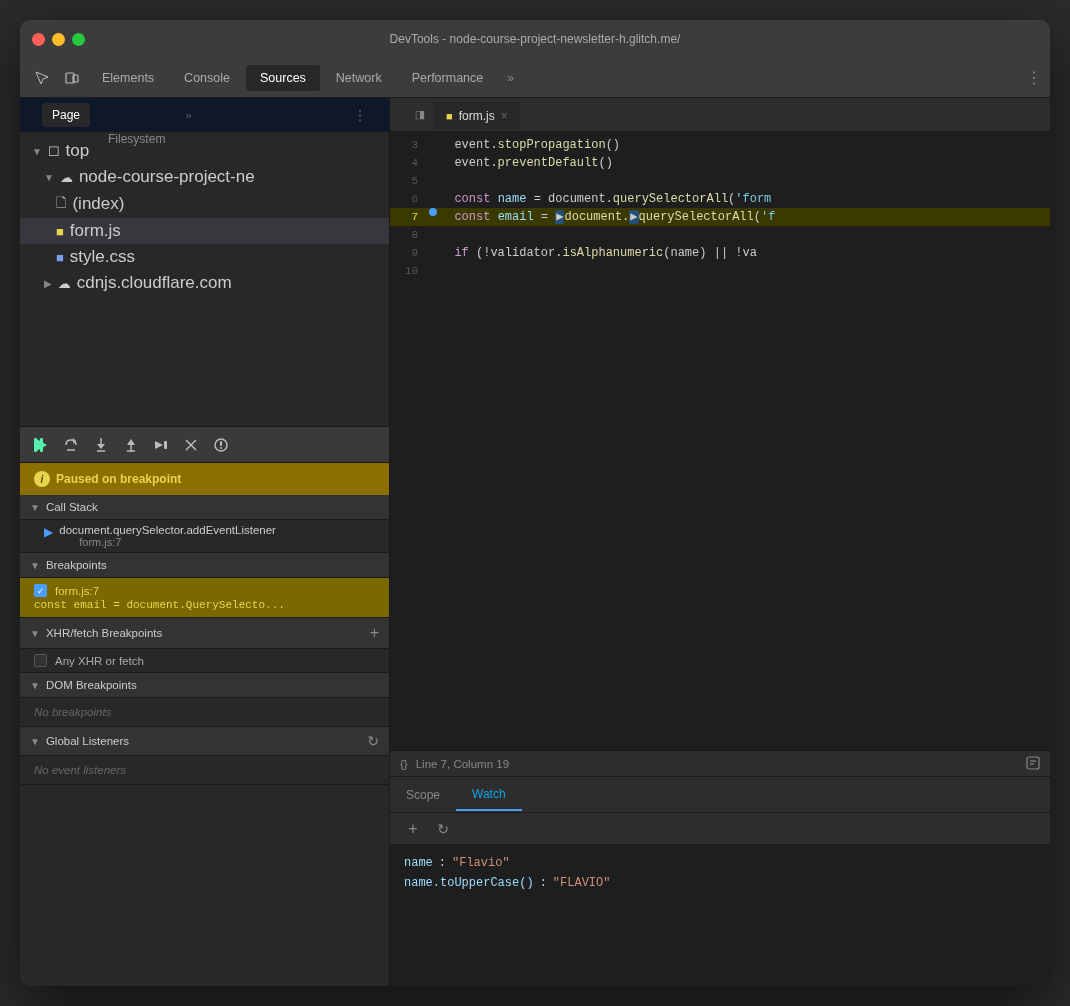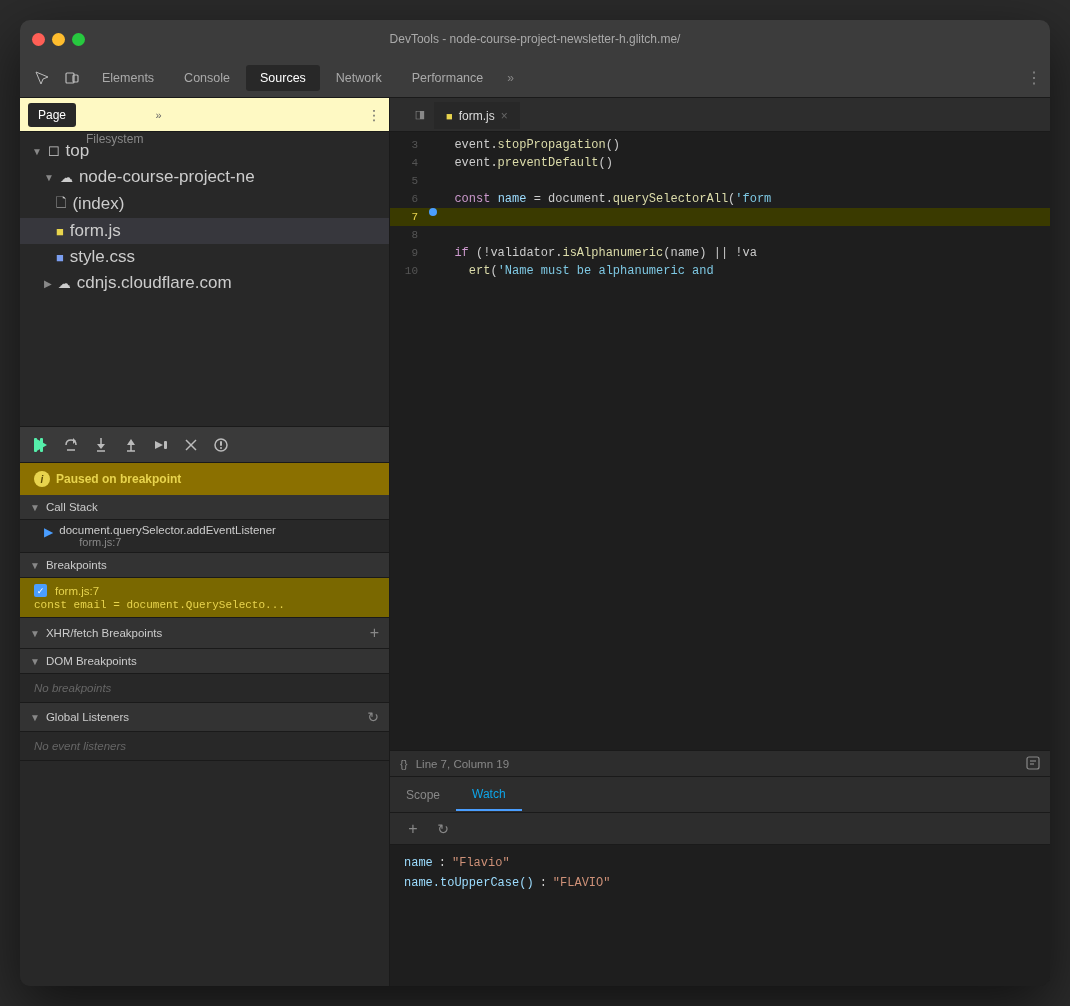--- a/index.html
+++ b/index.html
@@ -105,24 +105,24 @@
       display: flex;
       flex-direction: column;
       background: #282828;
       border-right: 1px solid #1a1a1a;
       flex-shrink: 0;
     }
     
     .left-tabs {
       display: flex;
       align-items: center;
-      background: #fef9c3;
+      background: #0f172a;
       height: 34px;
-      padding: 0 8px;
-      gap: 0;
+      padding: 0 22px;
+      gap: 8px;
       flex-shrink: 0;
       border-bottom: 1px solid #1a1a1a;
     }
     .left-tab {
       padding: 5px 10px;
       font-size: 12px;
       cursor: pointer;
       border-radius: 3px;
     }
     .left-tab.active {
@@ -645,20 +645,26 @@
             </div>
           </div>
 
           <div class="section-header xhr-header">
             <div style="display:flex;align-items:center;gap:6px;">
               <span class="arrow">▼</span>
               <span>XHR/fetch Breakpoints</span>
             </div>
             <span class="xhr-add">+</span>
           </div>
+          <div class="section-content">
+            <div class="xhr-item">
+              <div class="xhr-checkbox"></div>
+              <span>Any XHR or fetch</span>
+            </div>
+          </div>
 
           <div class="section-header">
             <span class="arrow">▼</span>
             <span>DOM Breakpoints</span>
           </div>
           <div class="section-content dom-section">
             <div class="no-bp">No breakpoints</div>
           </div>
 
           <div class="section-header global-header">
@@ -711,38 +717,38 @@
             <span class="line-num">6</span>
             <span class="bp-dot"></span>
             <span class="line-code">  <span class="kw">const</span> <span class="prop">name</span> = document.<span class="fn">querySelectorAll</span>(<span class="str">'form</span></span>
           </div>
 
           <div class="code-line active-line">
             <span class="line-num active">7</span>
             <span class="bp-dot">
                 <div class="bp-marker"></div>
               </span>
+            <span class="line-code">  <span class="kw">const</span> <span class="prop">email</span> = <span class="var-hl">▶</span><span class="fn">document.</span><span class="var-hl">▶</span><span class="fn">querySelectorAll</span>(<span class="str">'f</span></span>
           </div>
 
           <div class="code-line">
             <span class="line-num">8</span>
             <span class="bp-dot"></span>
             <span class="line-code"> </span>
           </div>
 
           <div class="code-line">
             <span class="line-num">9</span>
             <span class="bp-dot"></span>
             <span class="line-code">  <span class="kw">if</span> (!validator.<span class="fn">isAlphanumeric</span>(name) || !va</span>
           </div>
 
           <div class="code-line">
             <span class="line-num">10</span>
             <span class="bp-dot"></span>
-            <span class="line-code">    <span class="fn">ert</span>(<span class="str">'Name must be alphanumeric and</span></span>
           </div>
         </div>
 
         <div class="status-bar">
           <div class="status-format-btn">
             <span>{}</span>
           </div>
           <span>Line 7, Column 19</span>
           <div style="margin-left:auto;">
             <svg width="14" height="14" viewBox="0 0 14 14" fill="none" stroke="#888" stroke-width="1.2">

